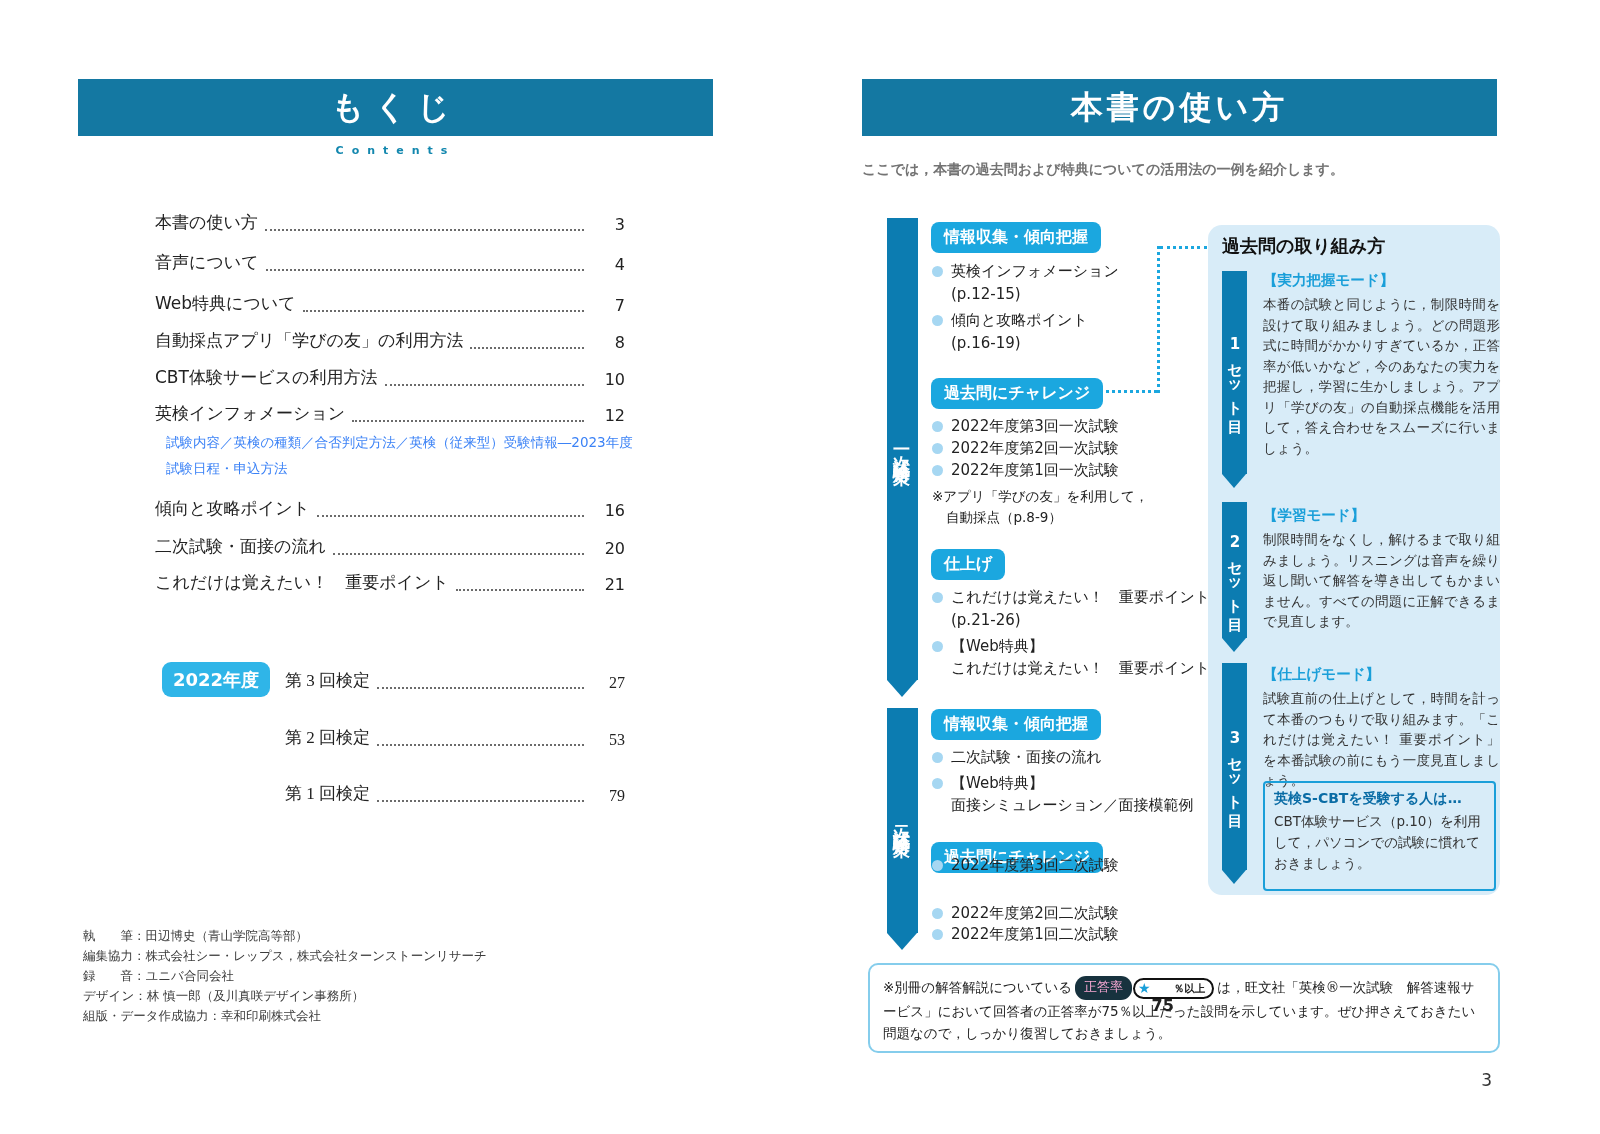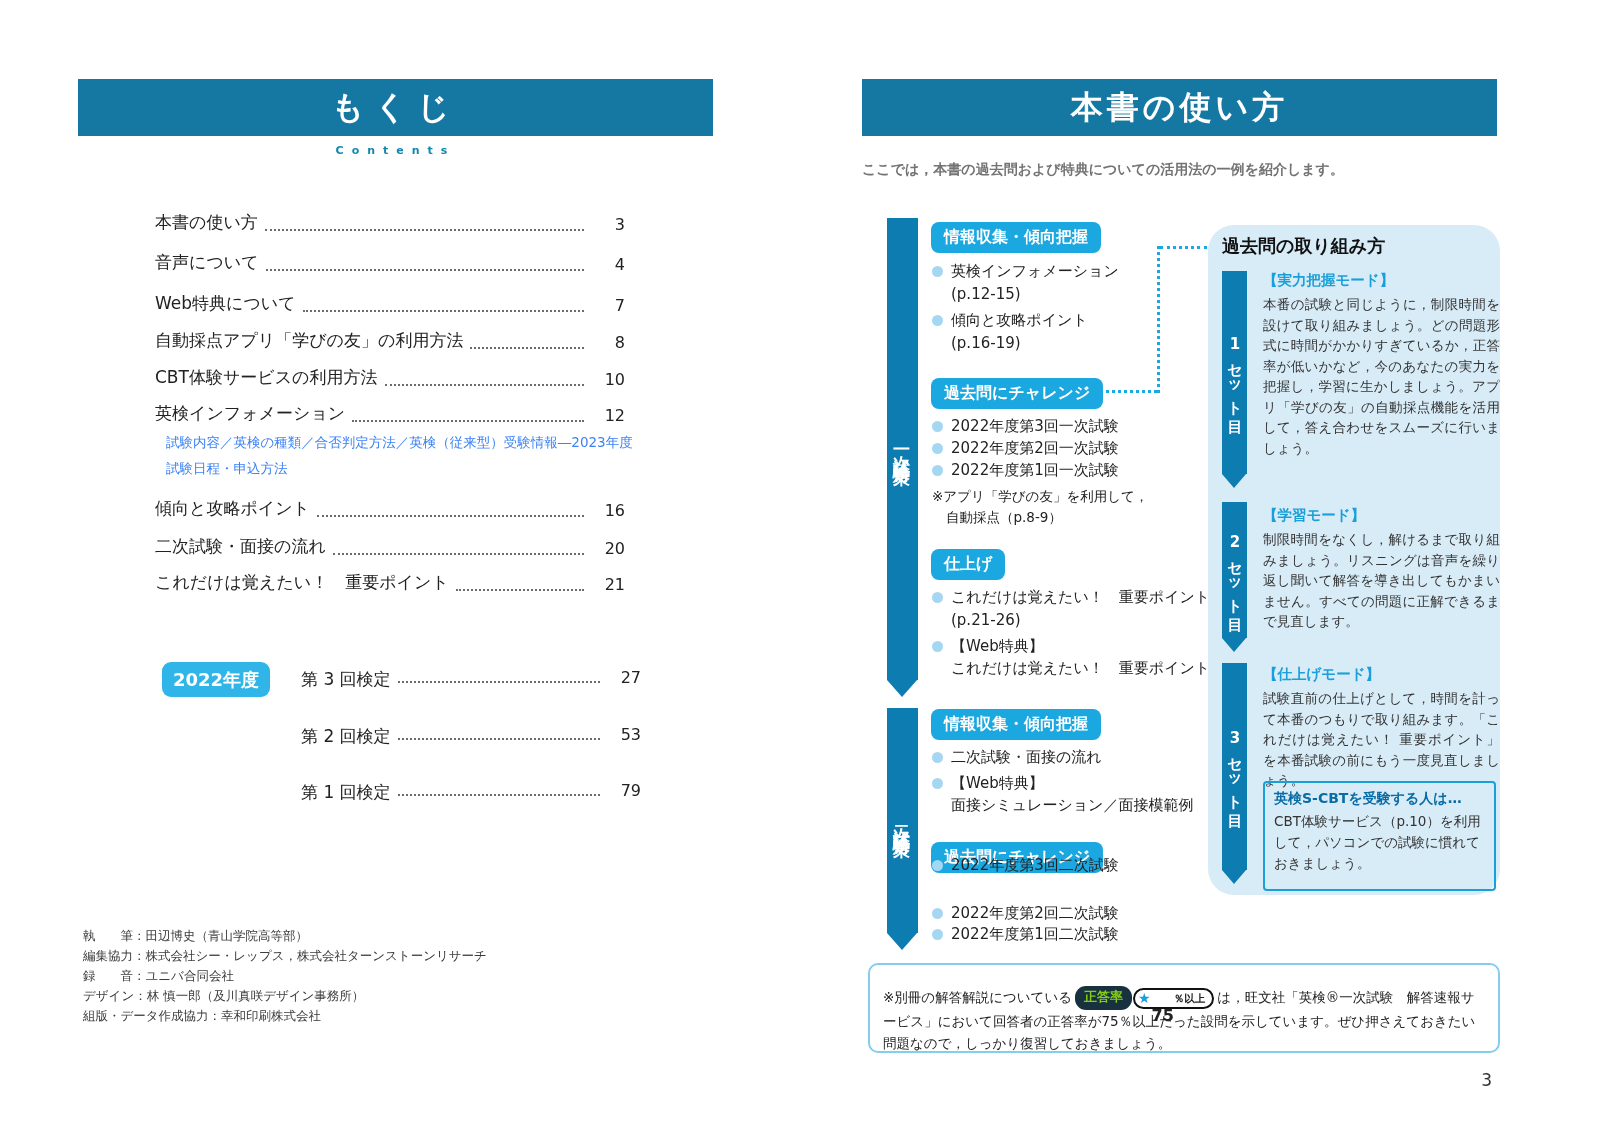--- a/index.html
+++ b/index.html
@@ -26,21 +26,21 @@
   .toc-row .lbl { white-space:nowrap; }
   .dots { flex:1; height:15px; border-bottom:2px dotted #6b6b6b; margin:0 7px 3px 7px; min-width:20px; }
   .toc-pg { width:34px; text-align:right; font-size:16px; }
   .toc-sub { position:absolute; left:166px; font-size:13.5px; color:#3b82f6; white-space:nowrap; }
 
   .year-badge {
     position:absolute; left:162px; top:662px; width:108px; height:35px;
     background:#2FB5E8; border-radius:9px; color:#fff; font-weight:bold; font-size:18px;
     display:flex; align-items:center; justify-content:center;
   }
-  .year-row { position:absolute; left:301px; width:340px; height:24px; display:flex; align-items:flex-start; font-size:17px; }
+  .year-row { position:absolute; left:285px; width:340px; height:24px; display:flex; align-items:flex-end; font-size:17px;font-family:Liberation Serif, serif; }
 
   .credits { position:absolute; left:83px; top:926px; font-size:12.5px; color:#3c3c3c; line-height:20px; }
 
   
   .intro { position:absolute; left:862px; top:161px; font-size:14px; font-weight:bold; color:#737373; }
 
   .vbar {
     position:absolute; left:887px; width:31px; background:#0C7CB1;
     display:flex; align-items:center; justify-content:center;
   }
@@ -63,21 +63,21 @@
   .dot { width:11px; height:11px; border-radius:50%; background:#A6D7F2; margin:4px 8px 0 0; flex:none; }
   .fsub { position:absolute; left:951px; font-size:15px; white-space:nowrap; }
   .fnote { position:absolute; font-size:13.5px; color:#222; white-space:nowrap; }
 
   .dotline-h { position:absolute; border-top:3px dotted #1BA7DF; }
   .dotline-v { position:absolute; border-left:3px dotted #1BA7DF; }
 
   
   .panel {
     position:absolute; left:1208px; top:225px; width:292px; height:670px;
-    background:#D8ECF8; border-radius:26px;
+    background:#D8ECF8; border-radius:14px;
   }
   .panel-heading { position:absolute; left:14px; top:9px; font-size:18px; font-weight:bold; color:#111; }
   .setbar {
     position:absolute; left:14px; width:25px; background:#0C7CB1;
     display:flex; align-items:center; justify-content:center;
   }
   .setbar::after {
     content:""; position:absolute; top:100%; left:0;
     border-left:12.5px solid transparent; border-right:12.5px solid transparent;
     border-top:14px solid #0C7CB1;
@@ -92,22 +92,22 @@
   .scbt-title { font-size:14px; font-weight:bold; color:#0A6CA5; margin-bottom:3px; }
   .scbt-body { font-size:13.5px; line-height:21px; color:#333; }
 
   
   .note {
     position:absolute; left:868px; top:963px; width:632px; height:90px;
     border:2px solid #85CDEC; border-radius:10px; padding:9px 13px;
     font-size:13.5px; line-height:22.5px; color:#222;
   }
   .acc-badge {
-    display:inline-block; background:#17323E; color:#84cc16; font-weight:bold;
-    border-radius:11px; padding:0px 9px 1px; font-size:13px; margin:12px 1px 0 3px; vertical-align:1px;
+    display:inline-block; background:#17323E; color:#f9a8d4; font-weight:normal;
+    border-radius:11px; padding:0px 9px 1px; font-size:13px; margin:2px 1px 0 3px; vertical-align:1px;
   }
   .acc-pill {
     display:inline-flex; align-items:center; background:#fff; border:2px solid #111;
     border-radius:11px; padding:0 7px 0 3px; margin-right:3px; vertical-align:-1px; height:21px;
   }
   .acc-star { color:#1A9FD9; font-size:14px; margin-right:1px; line-height:1; }
   .acc-val { font-weight:bold; font-size:16px; line-height:1;margin-top:36px; }
   .acc-unit { font-weight:bold; font-size:10.5px; line-height:1; }
 
   .page-num { position:absolute; left:1462px; top:1070px; width:30px; text-align:right; font-size:17px; color:#333; }

